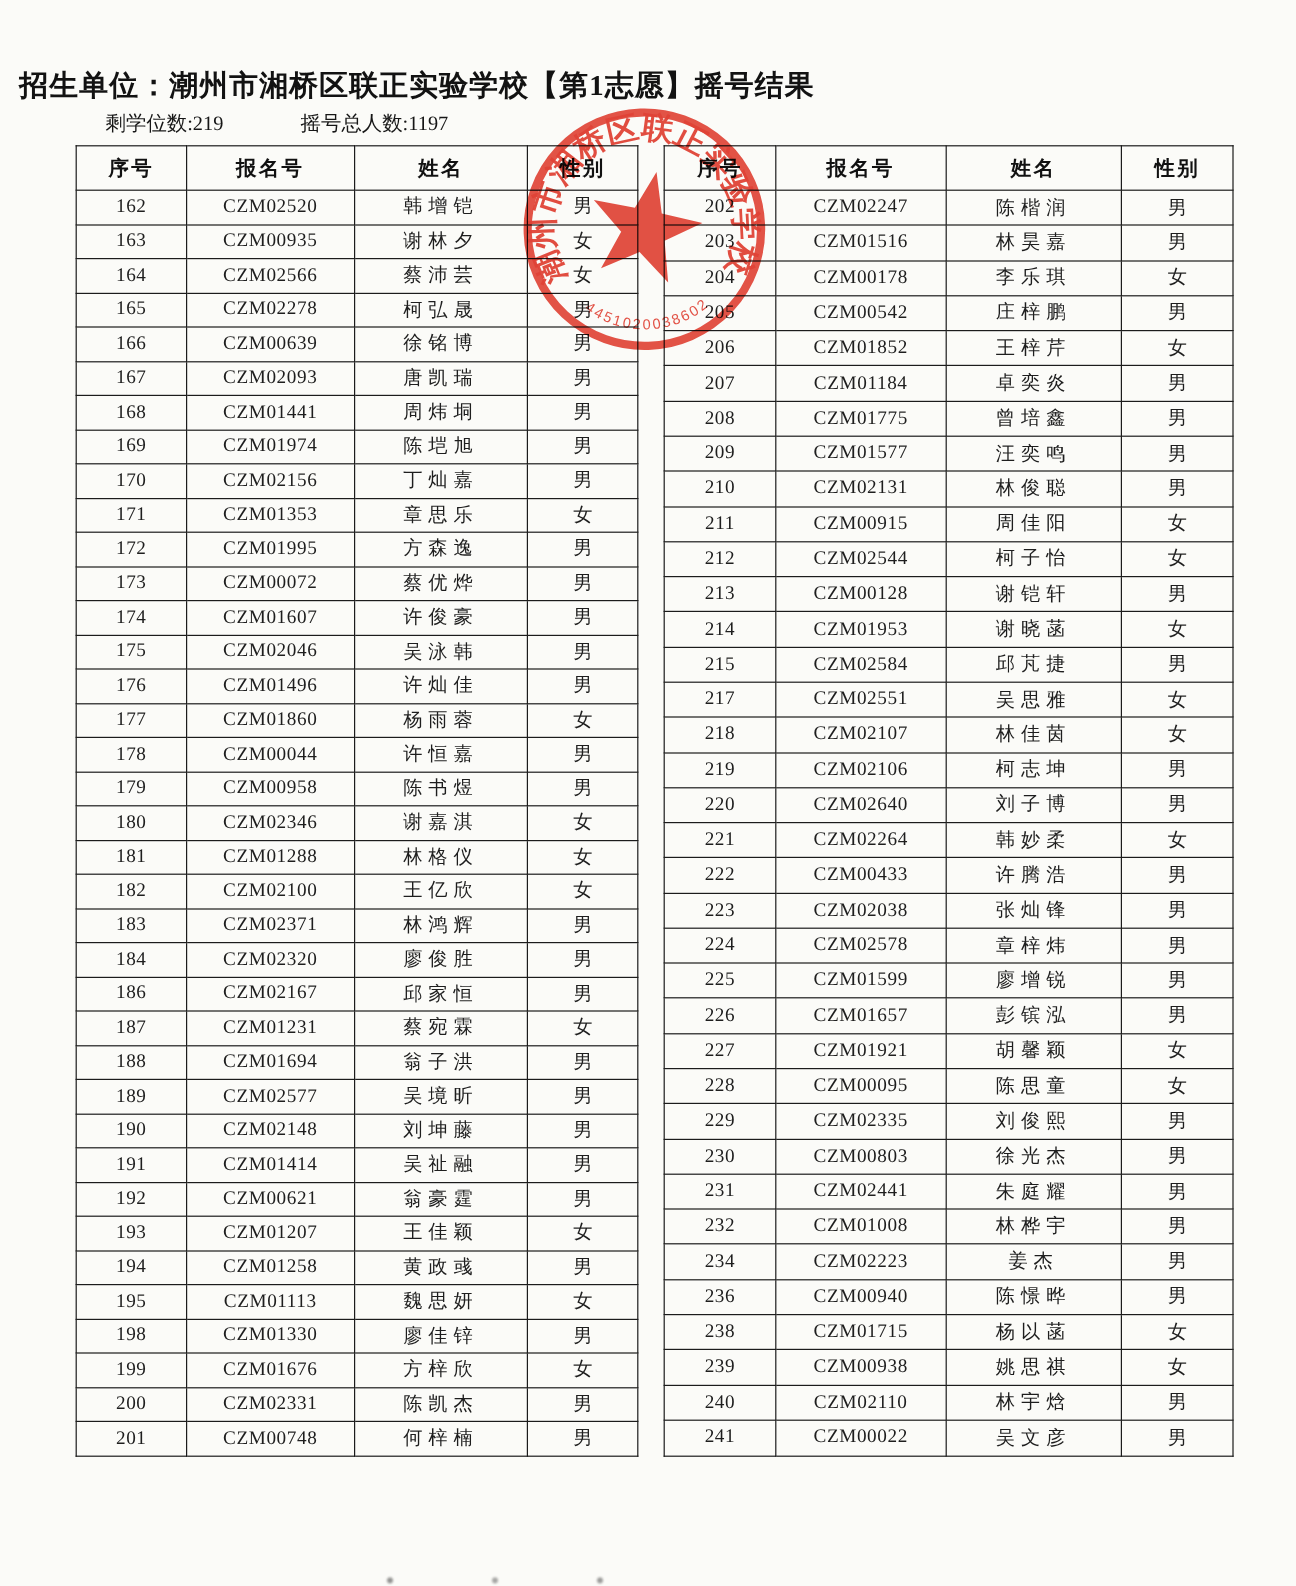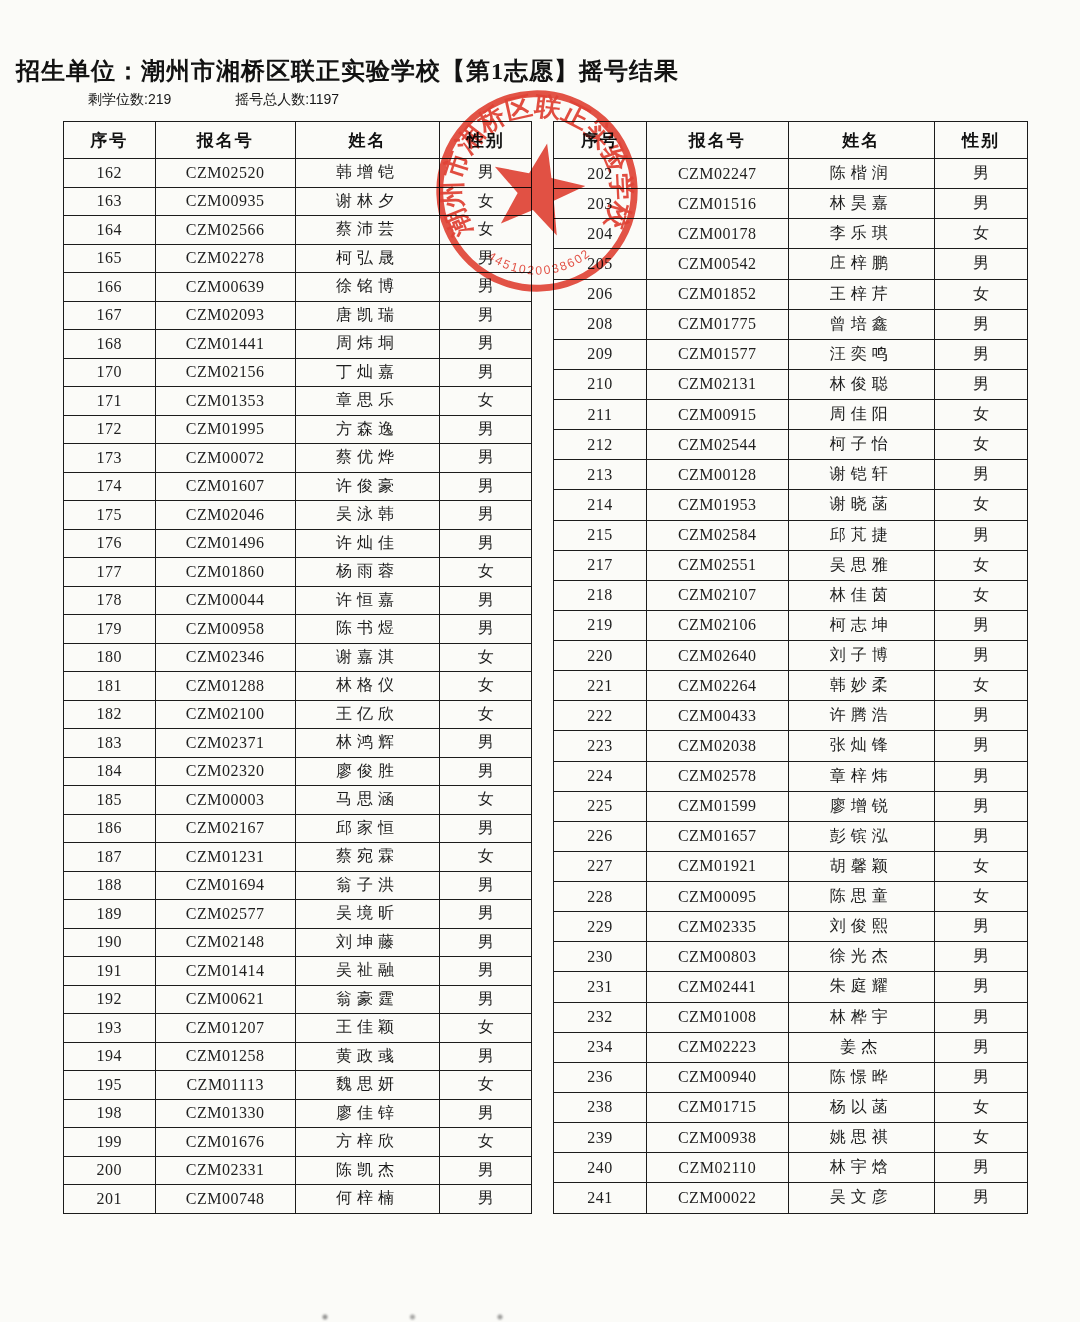--- a/index.html
+++ b/index.html
@@ -13,22 +13,22 @@
   }
   .doc-title {
     position:absolute; top:55px; left:16px; width:1080px;
     text-align:left;
     font-family:"Liberation Serif", serif;
     font-size:24px; font-weight:bold; letter-spacing:1px;
     color:#121212;
   }
   .info-line {
     position:absolute; top:91px; left:88px;
-    font-size:14px; color:#161616;
-    font-family:Liberation Sans, sans-serif;
+    font-size:17px; color:#161616;
+    font-family:Liberation Serif, serif;
   }
   .info-line .info-item { margin-right:60px; }
   .tables-wrap {
     position:absolute; top:121px; left:63px;
     width:965px; display:flex; gap:21px;
   }
   table.roster {
     border-collapse:collapse;
     table-layout:fixed;
     background:transparent;
@@ -140,20 +140,26 @@
           <td class="c2">唐凯瑞</td>
           <td class="c3">男</td>
         </tr>
         <tr>
           <td class="c0">168</td>
           <td class="c1">CZM01441</td>
           <td class="c2">周炜垌</td>
           <td class="c3">男</td>
         </tr>
         <tr>
+          <td class="c0">169</td>
+          <td class="c1">CZM01974</td>
+          <td class="c2">陈垲旭</td>
+          <td class="c3">男</td>
+        </tr>
+        <tr>
           <td class="c0">170</td>
           <td class="c1">CZM02156</td>
           <td class="c2">丁灿嘉</td>
           <td class="c3">男</td>
         </tr>
         <tr>
           <td class="c0">171</td>
           <td class="c1">CZM01353</td>
           <td class="c2">章思乐</td>
           <td class="c3">女</td>
@@ -228,26 +234,20 @@
           <td class="c0">183</td>
           <td class="c1">CZM02371</td>
           <td class="c2">林鸿辉</td>
           <td class="c3">男</td>
         </tr>
         <tr>
           <td class="c0">184</td>
           <td class="c1">CZM02320</td>
           <td class="c2">廖俊胜</td>
           <td class="c3">男</td>
-        </tr>
-        <tr>
-          <td class="c0">185</td>
-          <td class="c1">CZM00003</td>
-          <td class="c2">马思涵</td>
-          <td class="c3">女</td>
         </tr>
         <tr>
           <td class="c0">186</td>
           <td class="c1">CZM02167</td>
           <td class="c2">邱家恒</td>
           <td class="c3">男</td>
         </tr>
         <tr>
           <td class="c0">187</td>
           <td class="c1">CZM01231</td>
@@ -369,20 +369,26 @@
           <td class="c2">庄梓鹏</td>
           <td class="c3">男</td>
         </tr>
         <tr>
           <td class="c0">206</td>
           <td class="c1">CZM01852</td>
           <td class="c2">王梓芹</td>
           <td class="c3">女</td>
         </tr>
         <tr>
+          <td class="c0">207</td>
+          <td class="c1">CZM01184</td>
+          <td class="c2">卓奕炎</td>
+          <td class="c3">男</td>
+        </tr>
+        <tr>
           <td class="c0">208</td>
           <td class="c1">CZM01775</td>
           <td class="c2">曾培鑫</td>
           <td class="c3">男</td>
         </tr>
         <tr>
           <td class="c0">209</td>
           <td class="c1">CZM01577</td>
           <td class="c2">汪奕鸣</td>
           <td class="c3">男</td>

